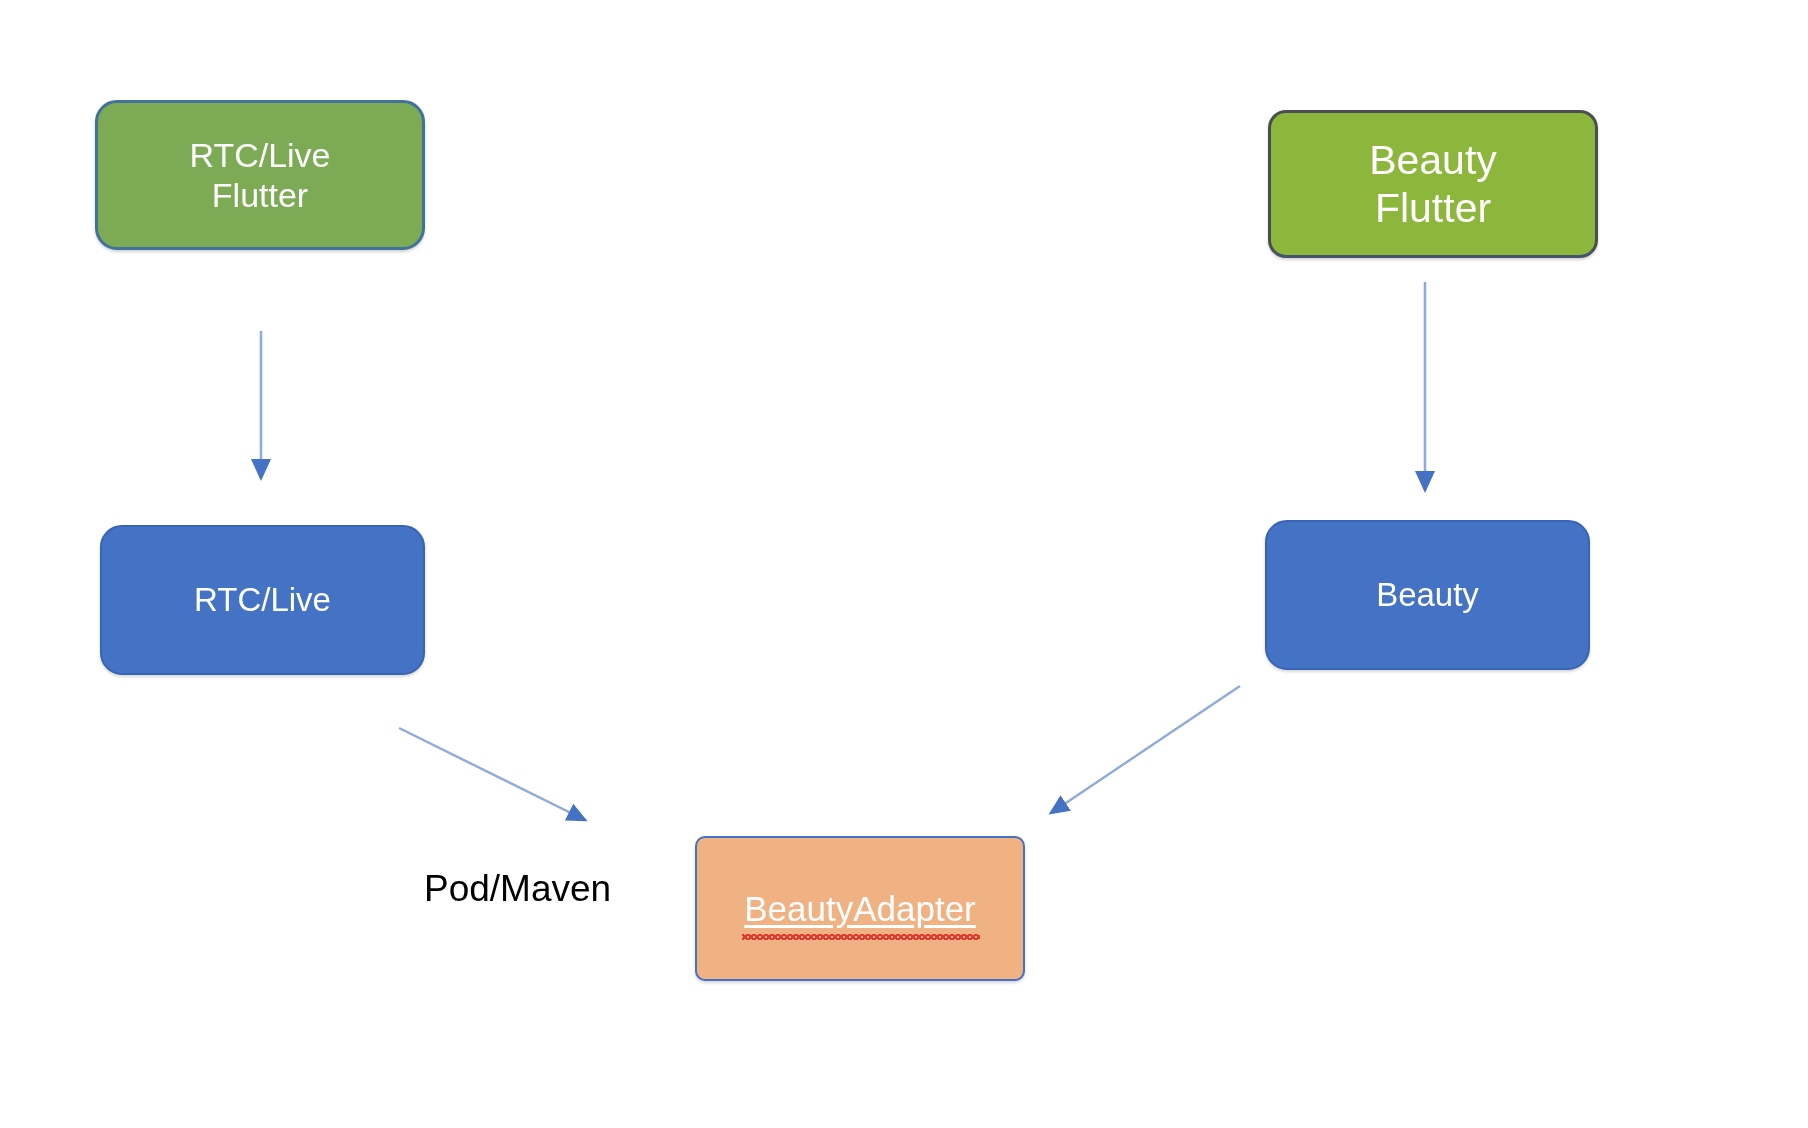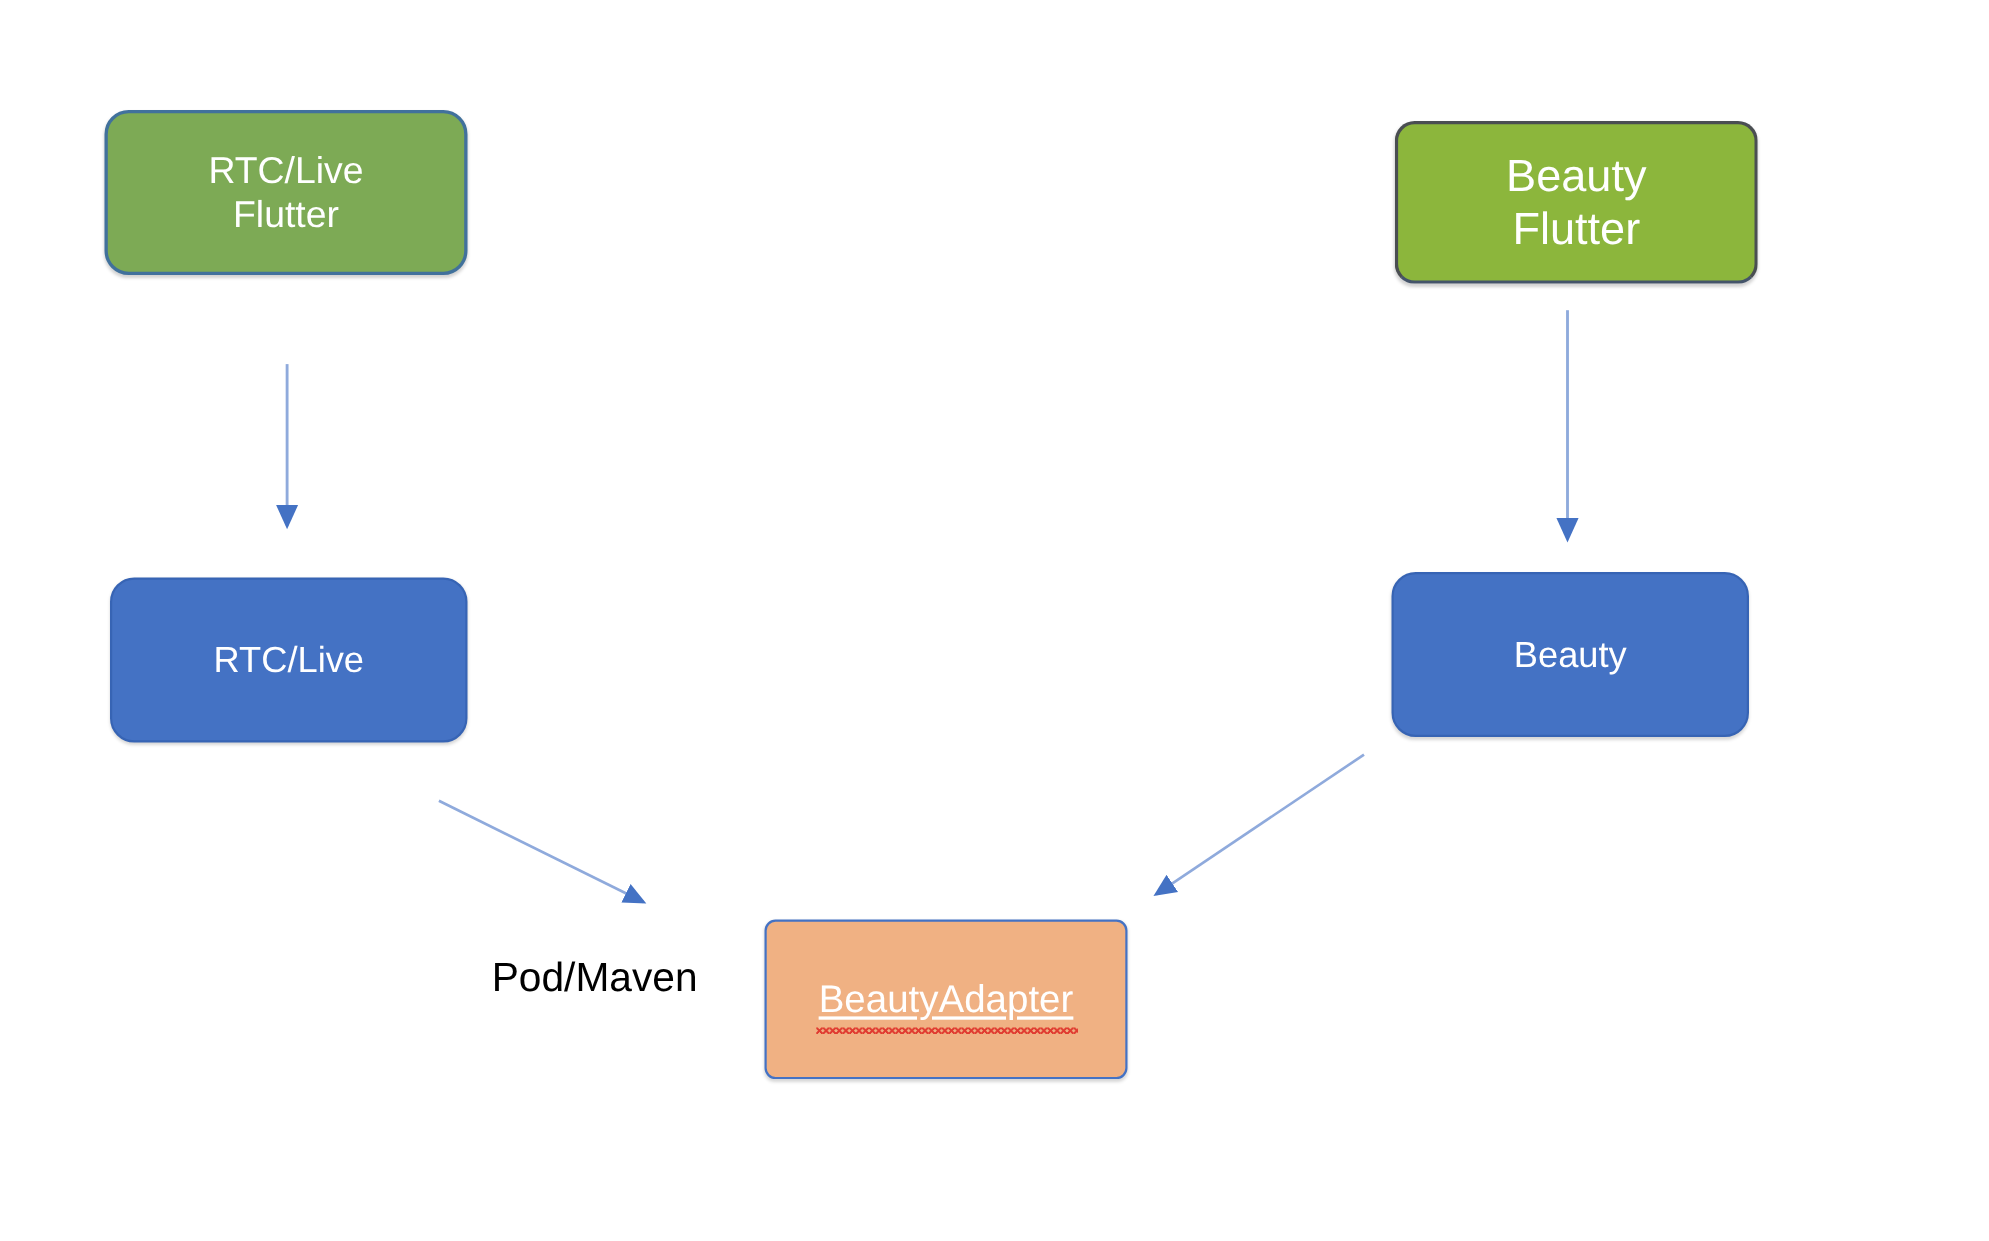--- a/index.html
+++ b/index.html
@@ -111,21 +111,21 @@
     background-repeat: repeat-x;
     pointer-events: none;
   }
   
   .text-label {
     position: absolute;
     color: #000000;
     user-select: none;
   }
   #label-pod-maven {
-    left: 447px;
+    left: 424px;
     top: 868px;
     font-size: 37px;
     white-space: nowrap;
     text-align: center;
   }
   #arrow-layer {
     position: absolute;
     left: 0;
     top: 0;
     width: 1808px;

